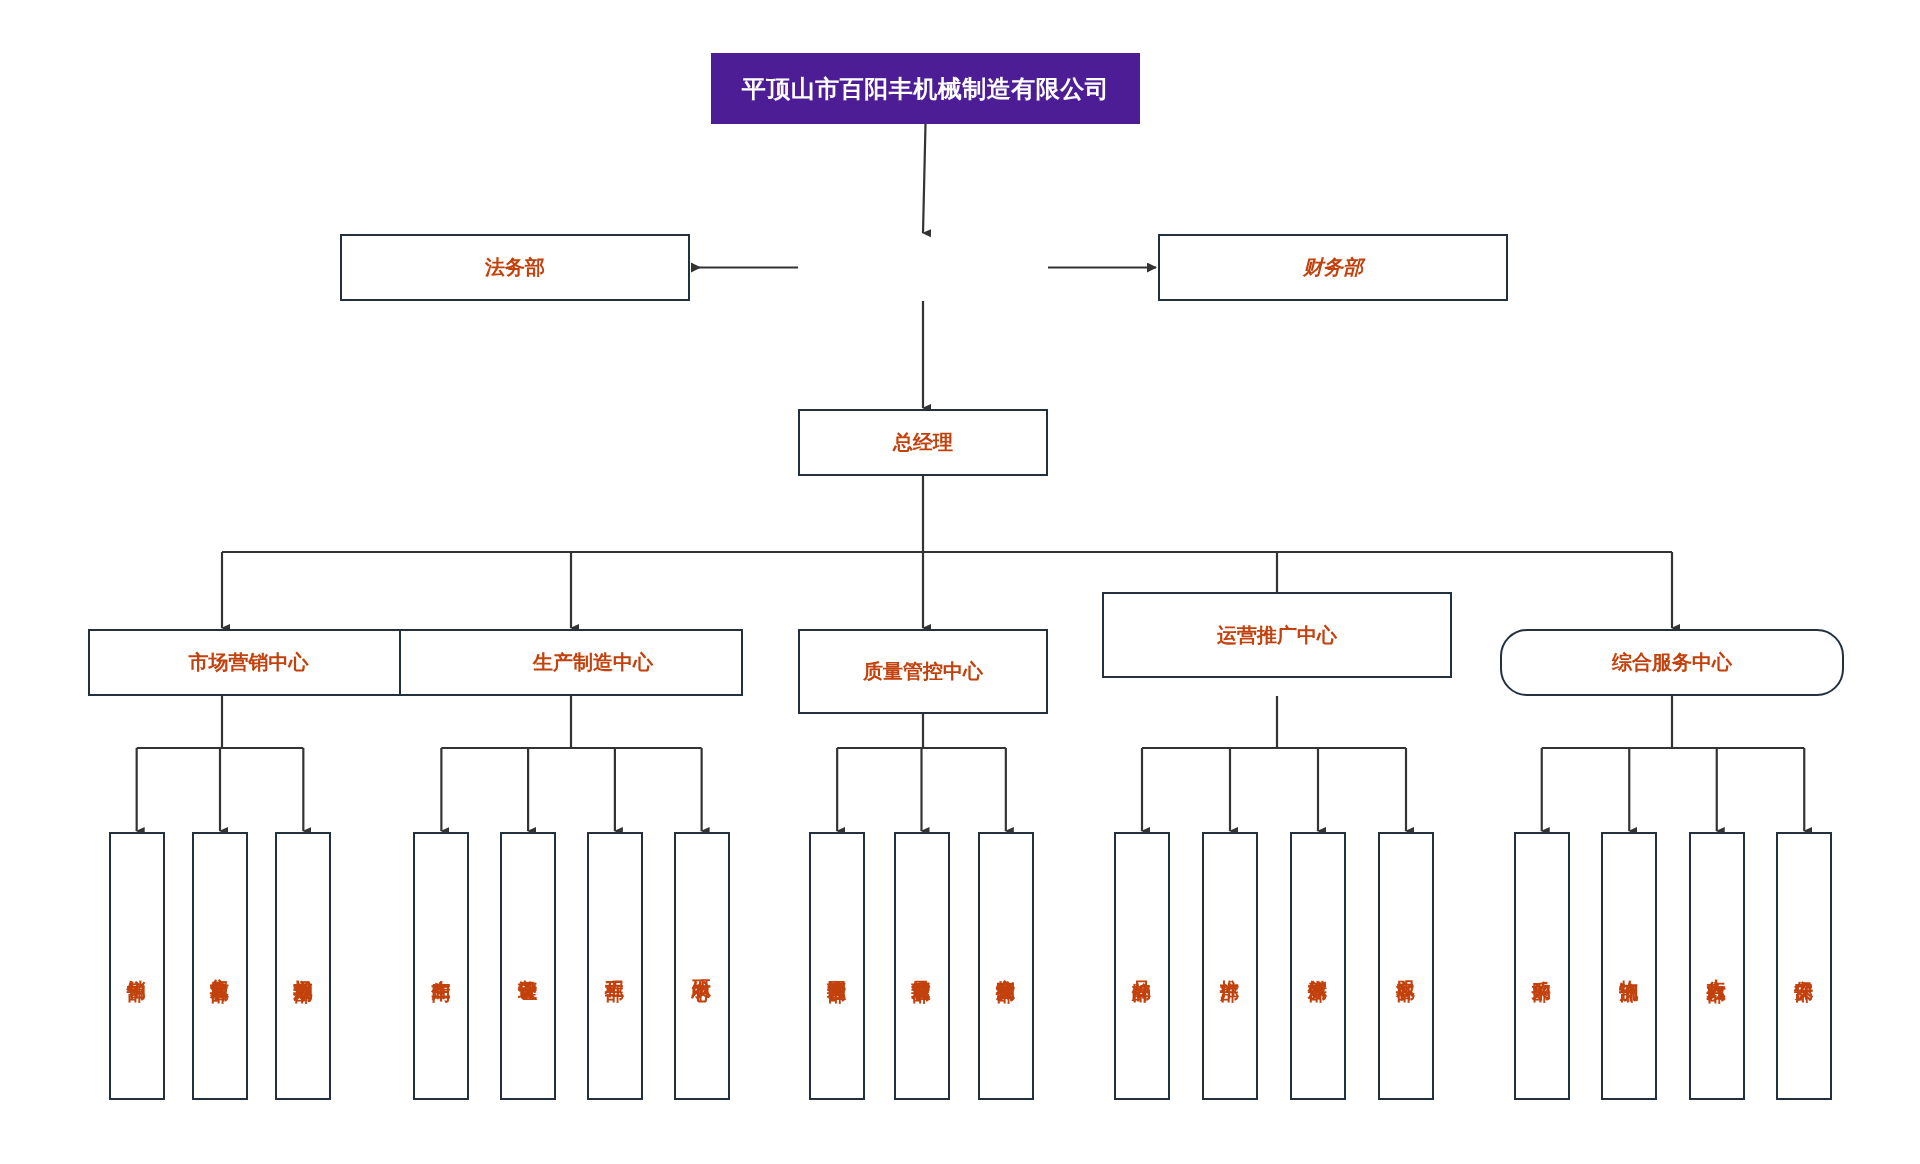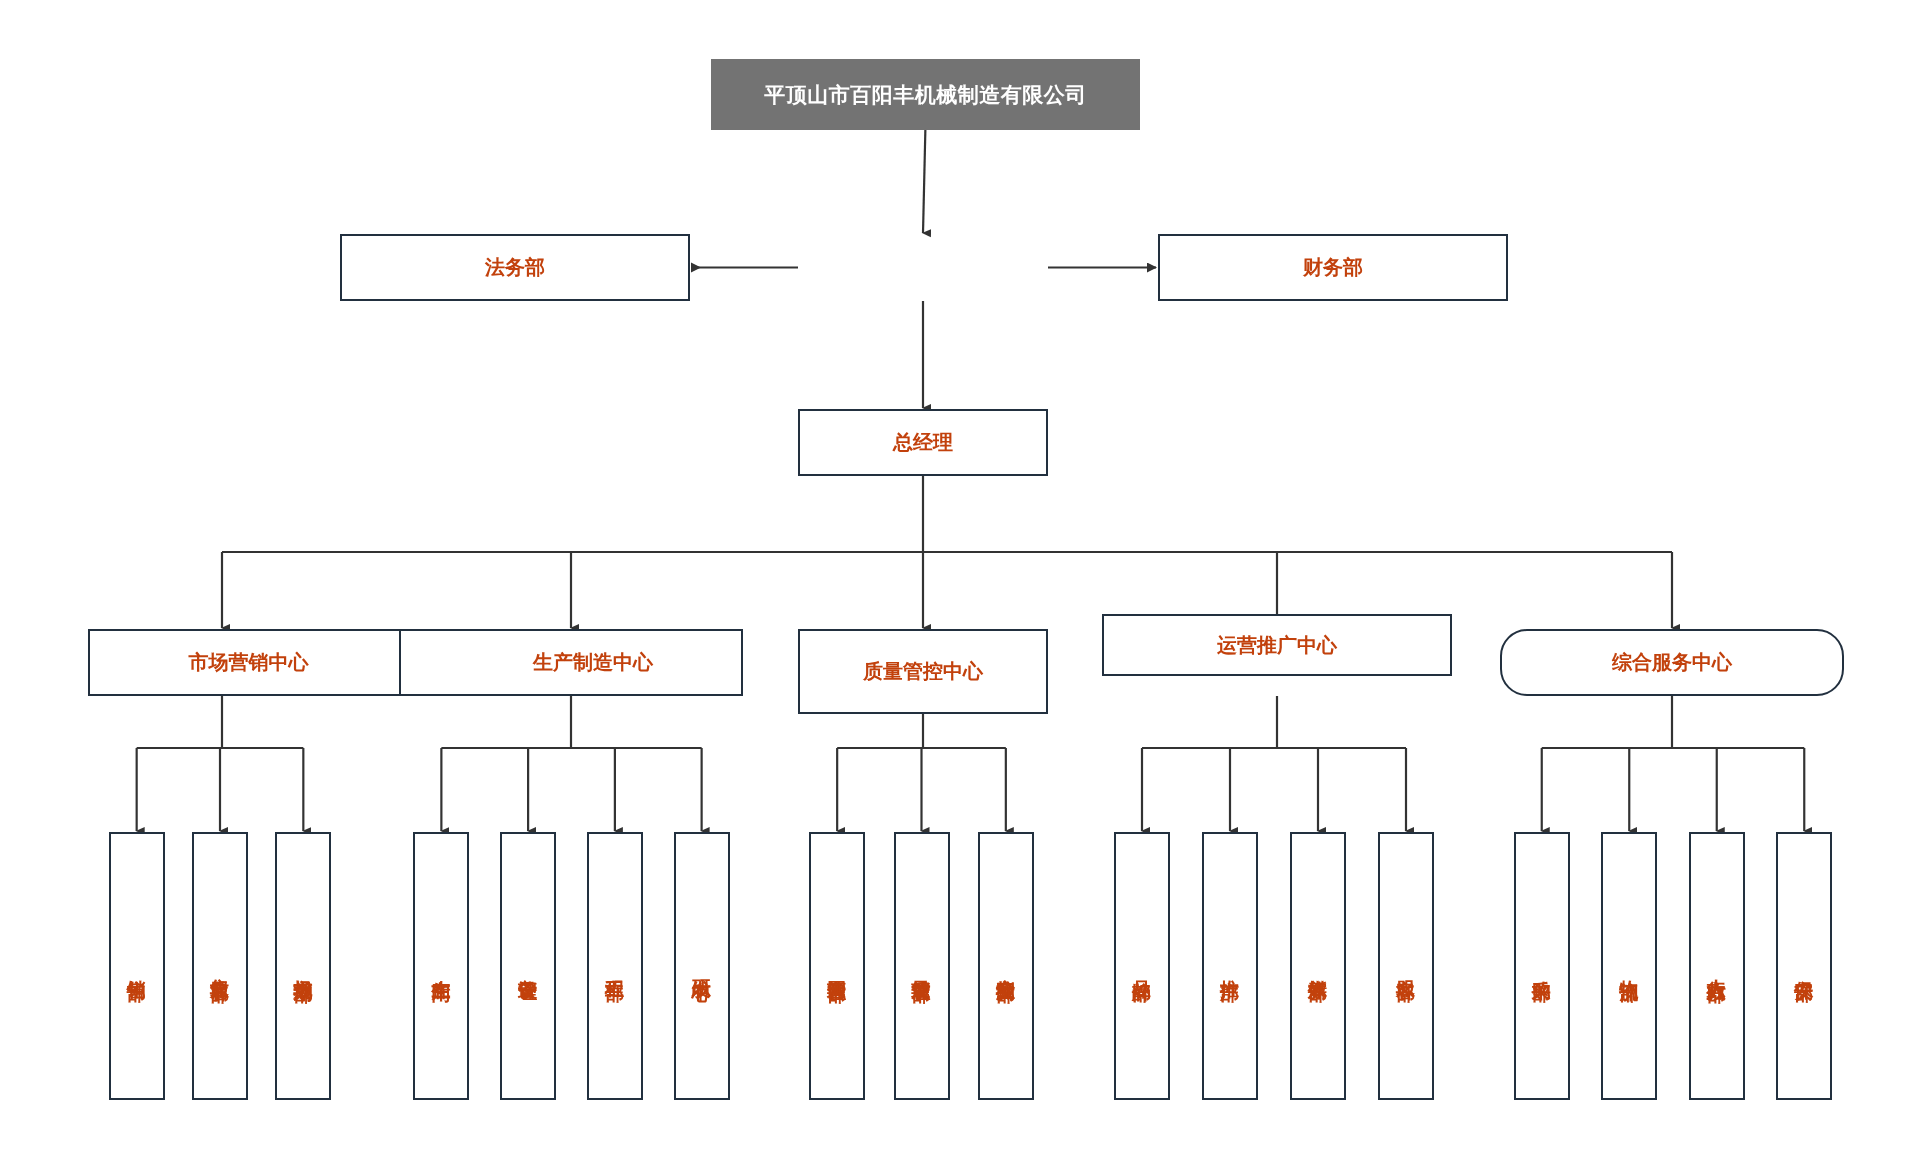--- a/index.html
+++ b/index.html
@@ -30,26 +30,25 @@
     border: 2px solid #22303f;
     background: #ffffff;
     display: flex;
     align-items: center;
     justify-content: center;
     text-align: center;
     color: #c2410c;
     font-weight: bold;
   }
   .node.root {
-    background: #737373;
+    background: #4c1d95;
     border: none;
     color: #ffffff;
-    font-size: 21px;
+    font-size: 24px;
     letter-spacing: 0.5px;
-    margin-top: 6px;
   }
   .node.level1 { font-size: 20px; }
   .node.level2 { font-size: 20px; }
   .node.center { font-size: 20px; }
   .node.leaf {
     font-size: 19px;
     writing-mode: vertical-rl;
     text-orientation: upright;
     line-height: 1.22;
     letter-spacing: 1px;
@@ -120,39 +119,39 @@
       </g>
   </svg>
 
   <div class="node root" id="node-root" style="left: 711px; top: 53px; width: 429px; height: 71px;">
     <span>平顶山市百阳丰机械制造有限公司</span>
   </div>
 
   <div class="node level1" id="node-legal" style="left: 340px; top: 234px; width: 350px; height: 67px;">
     <span>法务部</span>
   </div>
-  <div class="node level1" id="node-finance" style="left: 1158px; top: 234px; width: 350px; height: 67px;">
+  <div class="node level1" id="node-finance" style="left: 1158px; top: 234px; width: 350px; height: 67px; font-style: italic;">
     <span>财务部</span>
   </div>
 
   <div class="node level2" id="node-gm" style="left: 798px; top: 409px; width: 250px; height: 67px; justify-content: center;">
     <span>总经理</span>
   </div>
 
   <div id="centers-host">
       <div class="node center" style="left: 88px; top: 629px; width: 321px; height: 67px; align-items: center;">
         <span>市场营销中心</span>
       </div>
       <div class="node center" style="left: 399px; top: 629px; width: 344px; height: 67px; padding-left: 44px;">
         <span>生产制造中心</span>
       </div>
       <div class="node center" style="left: 798px; top: 629px; width: 250px; height: 85px;">
         <span>质量管控中心</span>
       </div>
-      <div class="node center" style="left: 1102px; top: 614px; width: 350px; height: 62px;">
+      <div class="node center" style="left: 1102px; top: 592px; width: 350px; height: 86px;">
         <span>运营推广中心</span>
       </div>
       <div class="node center" style="left: 1500px; top: 629px; width: 344px; height: 67px; border-radius: 27px;">
         <span>综合服务中心</span>
       </div>
     </div>
   <div id="leaves-host">
       <div class="node leaf" style="left: 108.667px; top: 832px; width: 56px; height: 268px;">
         <span class="vtext">销售部</span>
       </div>

